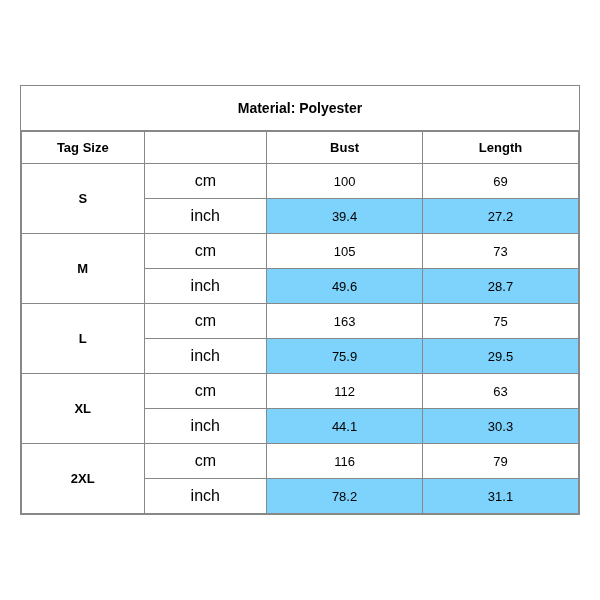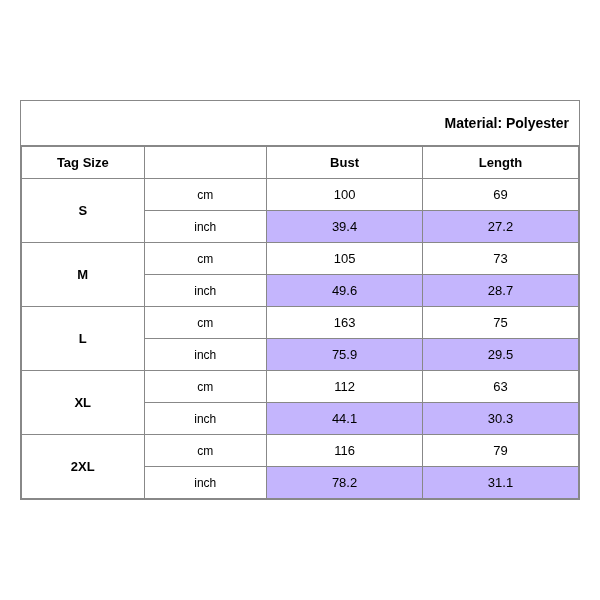--- a/index.html
+++ b/index.html
@@ -18,21 +18,21 @@
       font-family: Arial, sans-serif;
       font-size: 13px;
     }
 
     .container {
       width: 560px;
       border: 1px solid #888;
     }
 
     .title-row {
-      text-align: right;
+      text-align: center;
       padding: 14px 10px;
       font-weight: bold;
       font-size: 14px;
       border-bottom: 1px solid #888;
     }
 
     table {
       width: 100%;
       border-collapse: collapse;
     }
@@ -48,29 +48,29 @@
       font-weight: bold;
       background: #fff;
     }
 
     .tag-size-cell {
       font-weight: bold;
       font-size: 13px;
     }
 
     .unit-cell {
-      font-size: 12px;
+      font-size: 16px;
     }
 
     .unit-cell.inch {
       font-weight: normal;
     }
 
     .shaded {
-      background-color: #c4b5fd;
+      background-color: #7dd3fc;
     }
 
     .col-tag { width: 22%; }
     .col-unit { width: 22%; }
     .col-bust { width: 28%; }
     .col-length { width: 28%; }
   </style>
 </head>
 <body>
 

